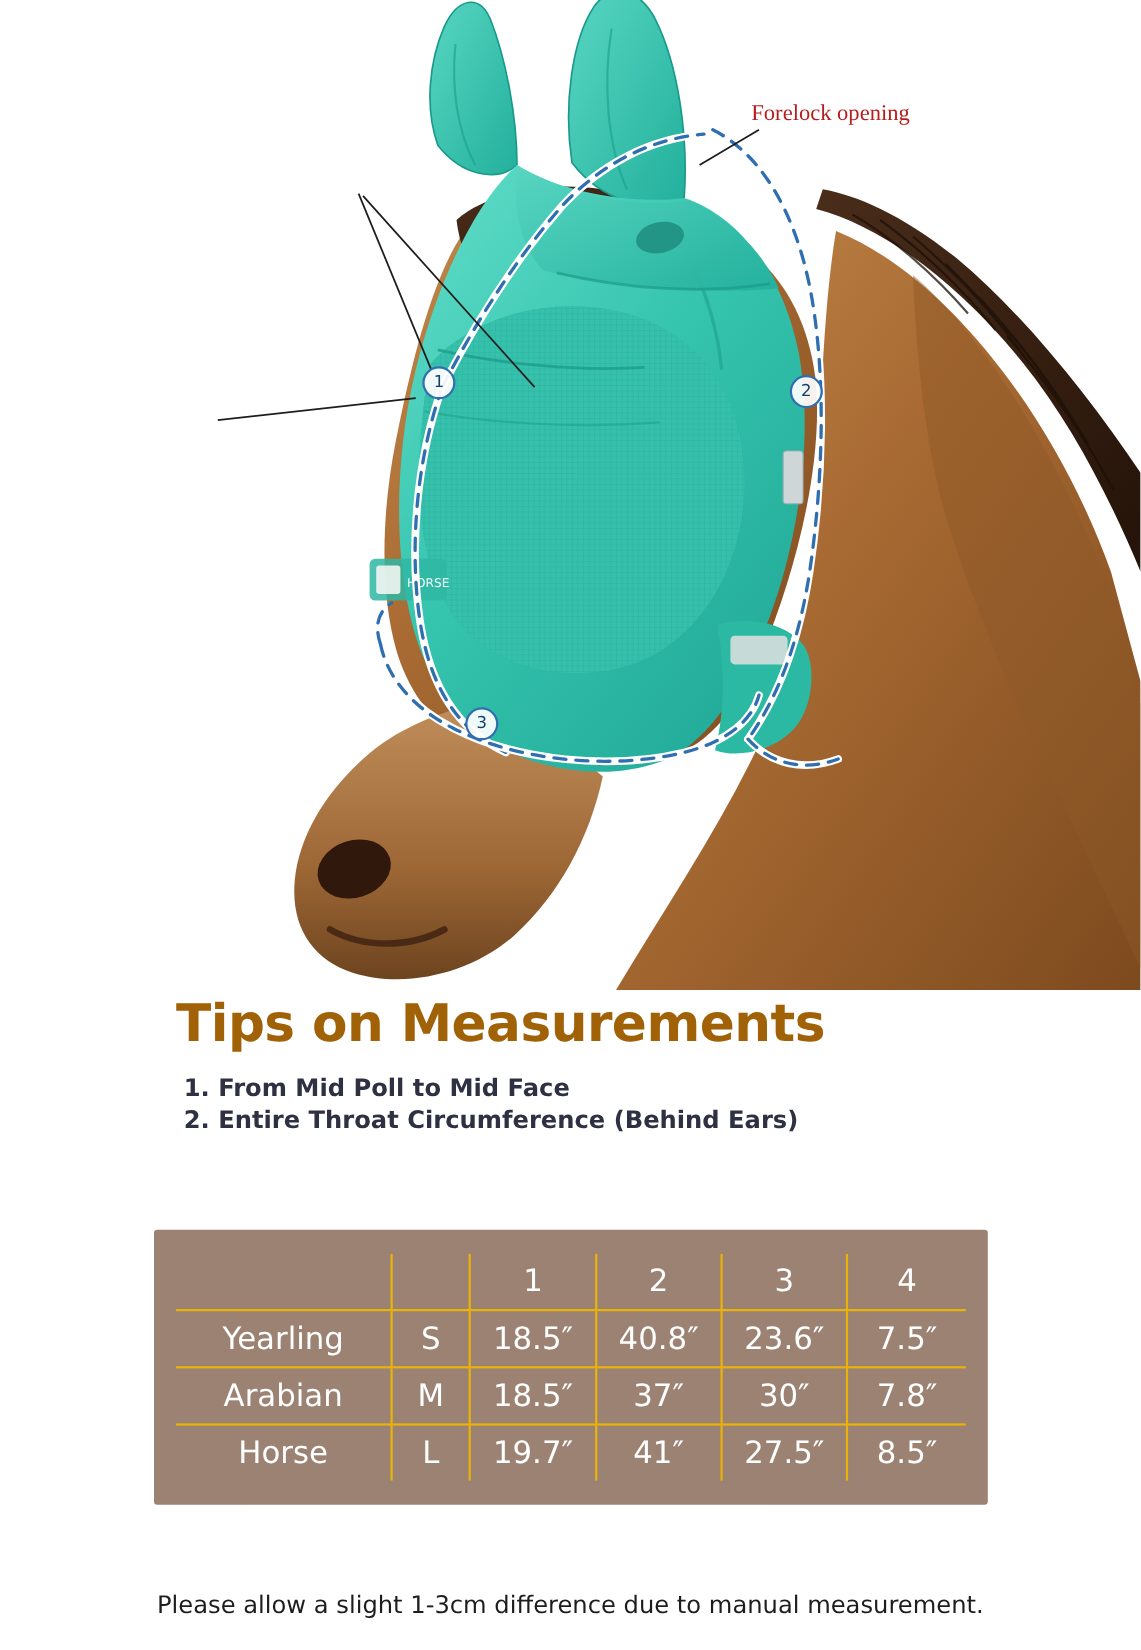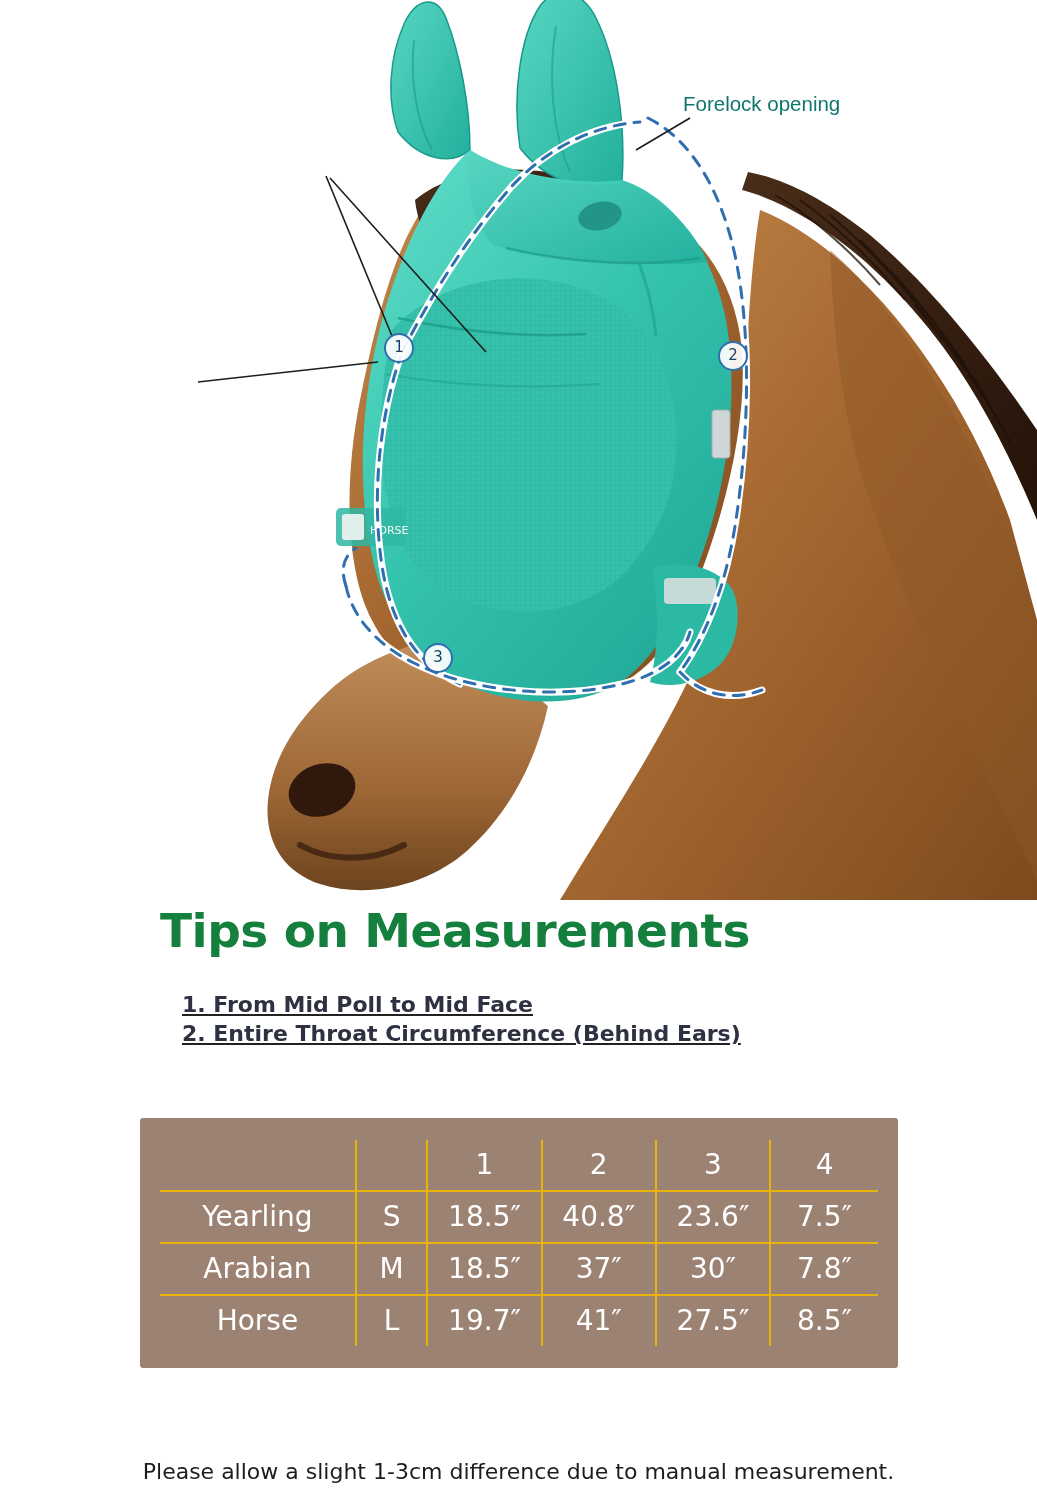--- a/index.html
+++ b/index.html
@@ -29,24 +29,24 @@
 
   .photo-svg {
     position: absolute;
     left: 0;
     top: 0;
   }
 
   
   .callout {
     position: absolute;
-    font-family: Liberation Sans, sans-serif;
+    font-family: Liberation Serif, serif;
     font-size: 20.5px;
     line-height: 27px;
-    color: #0f766e;
+    color: #b91c1c;
     white-space: pre-line;
   }
   #callout-darts { left: 136px; top: 112px; width: 250px; }
   #callout-mesh  { left: 6px;  top: 312px; width: 250px; }
   #callout-forelock { left: 683px; top: 90px; width: 300px; }
 
   .marker {
     position: absolute;
     width: 26px;
     height: 26px;
@@ -64,31 +64,30 @@
   #marker-3 { left: 423px; top: 643px; }
 
   
   .tips-title {
     position: absolute;
     left: 160px;
     top: 903px;
     font-family: "DejaVu Sans", sans-serif;
     font-size: 47px;
     font-weight: bold;
-    color: #15803d;
+    color: #a16207;
     letter-spacing: -0.5px;
   }
   .tips-list {
     position: absolute;
     left: 167px;
     top: 975px;
-    margin: 15px;
+    margin: 0;
     padding: 0;
     list-style: none;
-    text-decoration: underline;
   }
   .tips-list li {
     font-family: "DejaVu Sans", sans-serif;
     font-size: 22px;
     font-weight: bold;
     color: #2d3142;
     line-height: 29px;
   }
 
   
@@ -146,21 +145,20 @@
   
   .footnote {
     position: absolute;
     left: 0;
     top: 1447px;
     width: 1037px;
     text-align: center;
     font-family: "DejaVu Sans", sans-serif;
     font-size: 22px;
     color: #1d1d1d;
-    margin-top: 12px;
   }
 </style>
 </head>
 <body>
 
 <div class="hero">
 
   <svg class="photo-svg" width="1037" height="900" viewBox="0 0 1037 900">
     <defs>
       <linearGradient id="coat" x1="0" y1="0" x2="1" y2="1">

